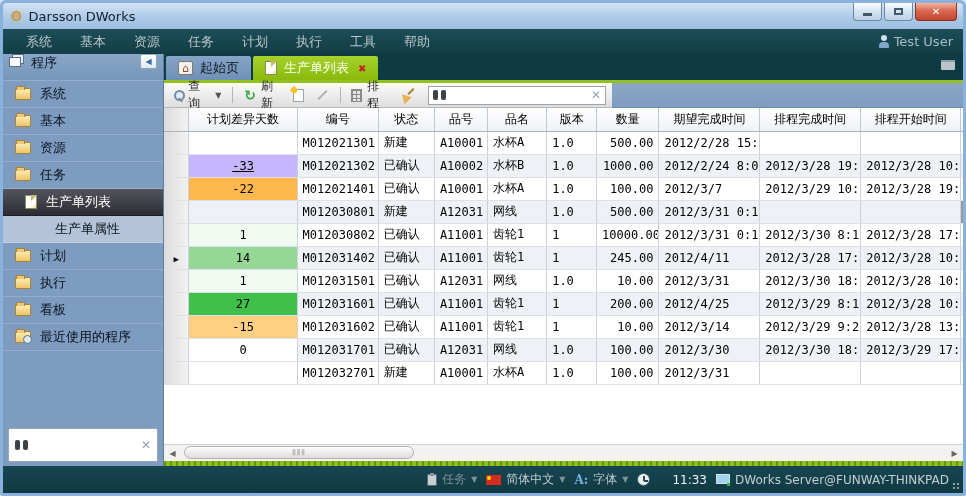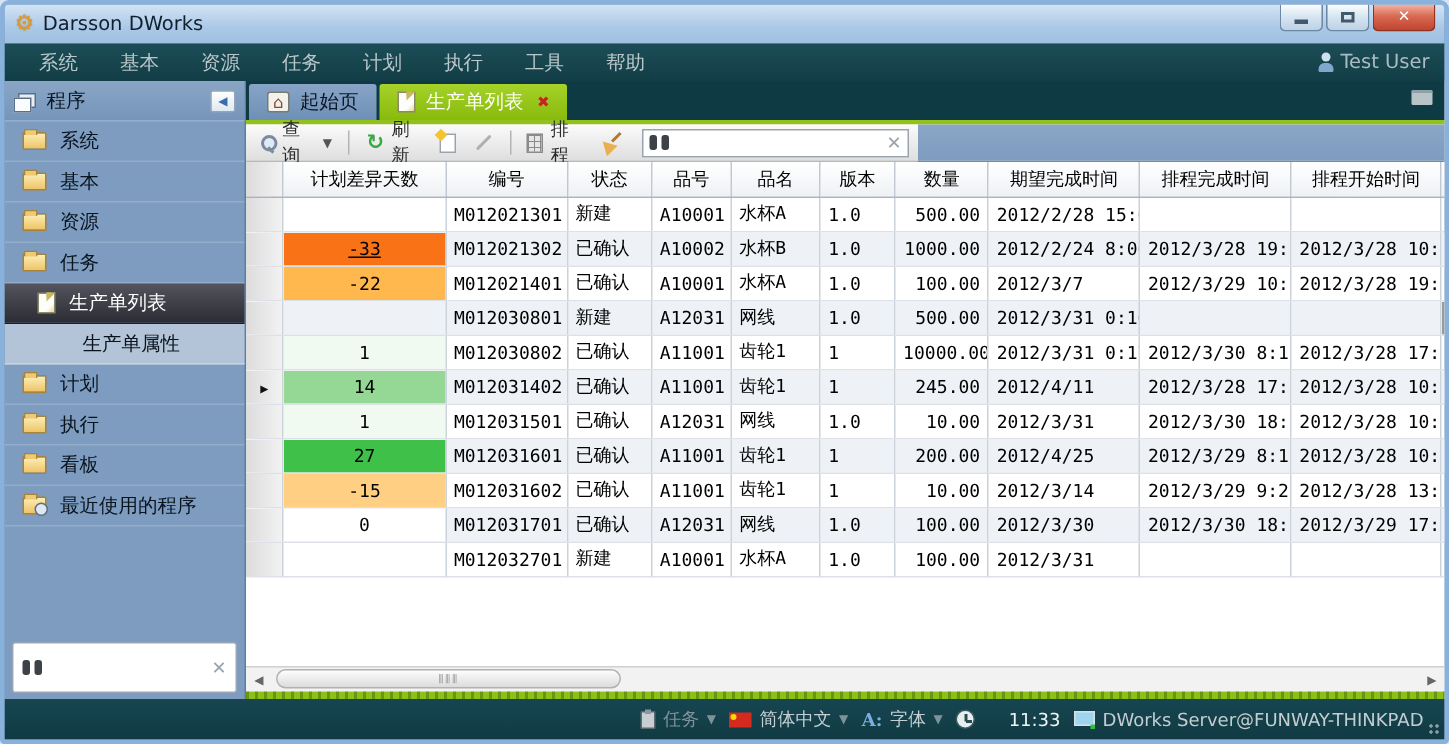--- a/index.html
+++ b/index.html
@@ -36,21 +36,21 @@
   }
   .menu-item { color:#b9c6ca; font-size:13px; padding:3px 13px; cursor:default; }
   .menu-user { position:absolute; right:10px; display:flex; align-items:center; gap:5px; color:#a9bcc4; font-size:13px; }
   .user-icon { width:10px; height:13px; position:relative; display:inline-block; }
   .user-icon::before { content:""; position:absolute; top:0; left:2px; width:6px; height:6px; border-radius:50%; background:#cfe0ee; }
   .user-icon::after { content:""; position:absolute; bottom:0; left:0; width:10px; height:6px; border-radius:4px 4px 1px 1px; background:#7fa8cc; }
   
   .main { flex:1 1 auto; display:flex; min-height:0; }
   
   .sidebar { width:161px; flex:0 0 161px; background:#7d9cc0; display:flex; flex-direction:column; border-right:1px solid #5d7ea3; }
-  .side-header { height:27px; flex:0 0 27px; background:linear-gradient(#8aa6c6,#7595ba); display:flex; align-items:center; padding:0 6px; border-bottom:1px solid #93afcc; }
+  .side-header { height:27px; flex:0 0 27px; background:linear-gradient(#8aa6c6,#7595ba); display:flex; align-items:flex-start; padding:0 6px; border-bottom:1px solid #93afcc; }
   .side-header .lbl { font-size:13px; color:#0c1824; margin-left:8px; flex:1; }
   .icon-programs { width:14px; height:11px; position:relative; }
   .icon-programs::before { content:""; position:absolute; left:3px; top:0; width:10px; height:8px; background:#e9eef4; border:1px solid #5a7088; }
   .icon-programs::after { content:""; position:absolute; left:0; top:3px; width:10px; height:8px; background:#fbfcfe; border:1px solid #5a7088; }
   .collapse-btn { width:17px; height:15px; background:linear-gradient(#ffffff,#dfe9f2); border:1px solid #8fa6bd; border-radius:2px; font-size:8px; color:#3a6ea8; display:flex; align-items:center; justify-content:center; }
   .side-item { height:27px; flex:0 0 27px; display:flex; align-items:center; padding-left:12px; gap:9px; font-size:13px; color:#0a141e; border-bottom:1px solid rgba(255,255,255,.18); cursor:default; }
   .side-item--selected { background:linear-gradient(#54545e,#2c2c34); color:#fff; border-bottom:1px solid #1e1e24; padding-left:22px; }
   .side-item--sub { background:#b3c4d8; padding-left:52px; border-bottom:1px solid #c4d2e2; }
   .icon-folder { width:16px; height:12px; position:relative; background:linear-gradient(#fceeb4,#eec468); border:1px solid #a8833c; border-radius:1px; }
   .icon-folder::before { content:""; position:absolute; top:-3px; left:0; width:7px; height:3px; background:#eeca74; border:1px solid #a8833c; border-bottom:none; border-radius:1px 1px 0 0; }
@@ -308,21 +308,21 @@
                   <td class="c4">水杯A</td>
                   <td class="c5">1.0</td>
                   <td class="c6">500.00</td>
                   <td class="c7">2012/2/28 15:00</td>
                   <td class="c8"></td>
                   <td class="c9"></td>
                   <td class="col-partial"></td>
                 </tr>
                 <tr>
                   <td class="rowhead"></td>
-                  <td class="c0" style="background: #f97316; text-decoration: underline;">-33</td>
+                  <td class="c0" style="background: #c4b5fd; text-decoration: underline;">-33</td>
                   <td class="c1">M012021302</td>
                   <td class="c2">已确认</td>
                   <td class="c3">A10002</td>
                   <td class="c4">水杯B</td>
                   <td class="c5">1.0</td>
                   <td class="c6">1000.00</td>
                   <td class="c7">2012/2/24 8:00</td>
                   <td class="c8">2012/3/28 19:10</td>
                   <td class="c9">2012/3/28 10:52</td>
                   <td class="col-partial"></td>

